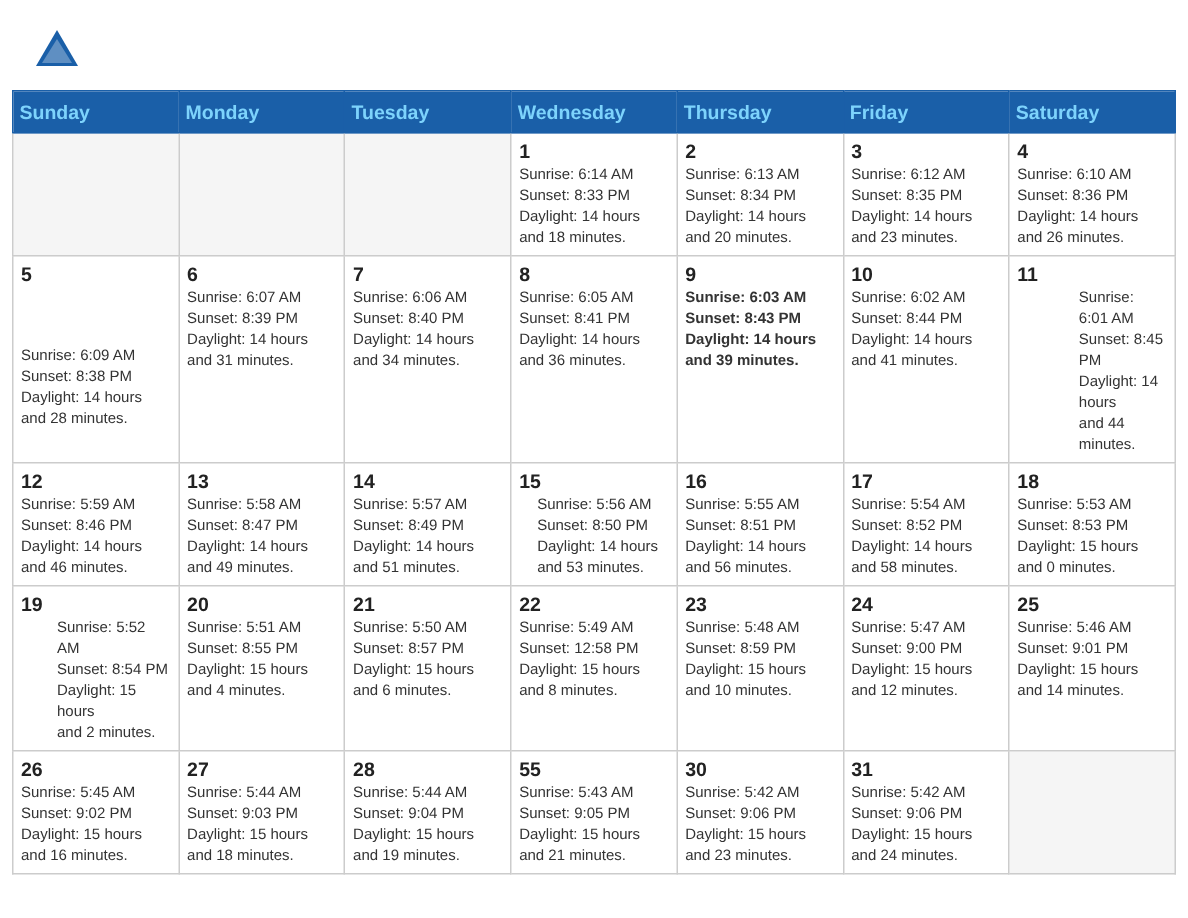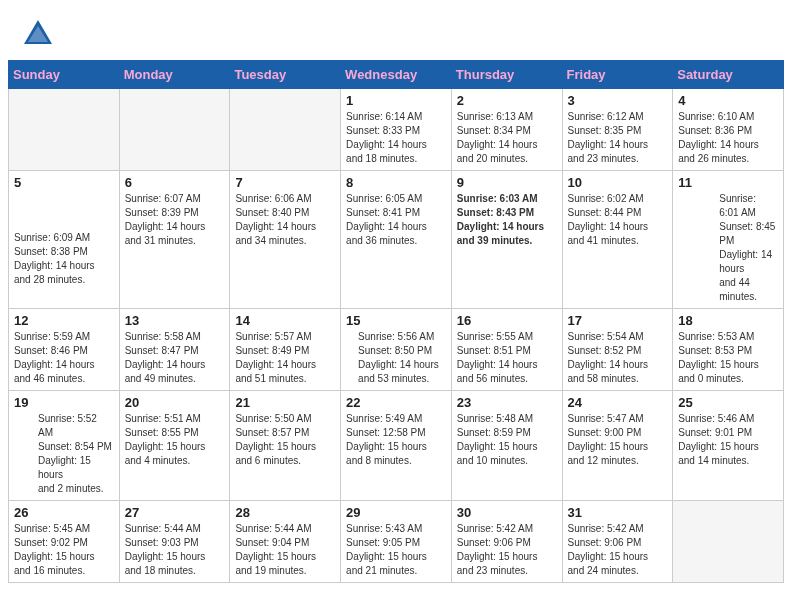--- a/index.html
+++ b/index.html
@@ -52,21 +52,21 @@
       font-size: 15px;
       color: #333;
     }
     .calendar {
       width: 100%;
       border-collapse: collapse;
       margin: 0;
     }
     .calendar th {
       background: #1a5fa8;
-      color: #f9a8d4;
+      color: #7dd3fc;
       font-size: 13px;
       font-weight: bold;
       padding: 6px 4px;
       text-align: left;
       border: 1px solid #1a5fa8;
     }
     .calendar td {
       vertical-align: top;
       border: 1px solid #ccc;
       padding: 4px 5px;
@@ -334,21 +334,21 @@
 and 18 minutes.</div>
           </td>
           <td>
             <div class="day-number">28</div>
             <div class="day-info" style="white-space: pre-line;">Sunrise: 5:44 AM
 Sunset: 9:04 PM
 Daylight: 15 hours
 and 19 minutes.</div>
           </td>
           <td>
-            <div class="day-number">29</div>
+            <div class="day-number">55</div>
             <div class="day-info" style="white-space: pre-line;">Sunrise: 5:43 AM
 Sunset: 9:05 PM
 Daylight: 15 hours
 and 21 minutes.</div>
           </td>
           <td>
             <div class="day-number">30</div>
             <div class="day-info" style="white-space: pre-line;">Sunrise: 5:42 AM
 Sunset: 9:06 PM
 Daylight: 15 hours

